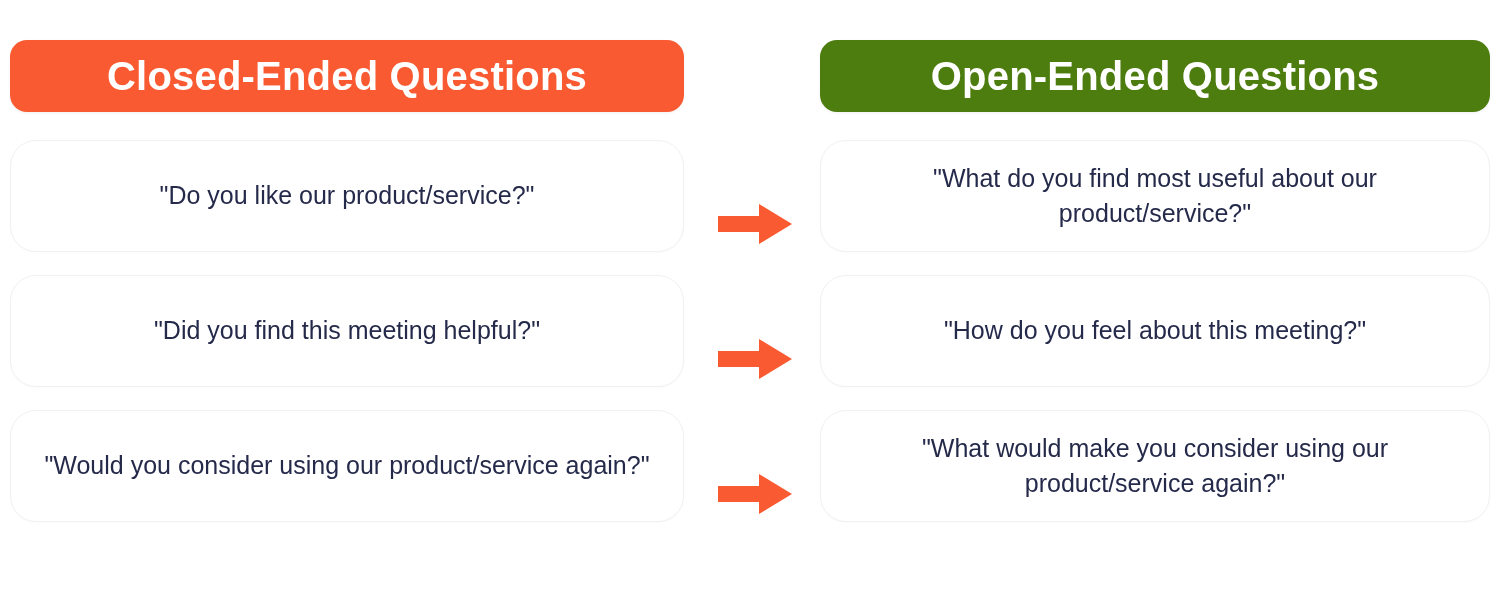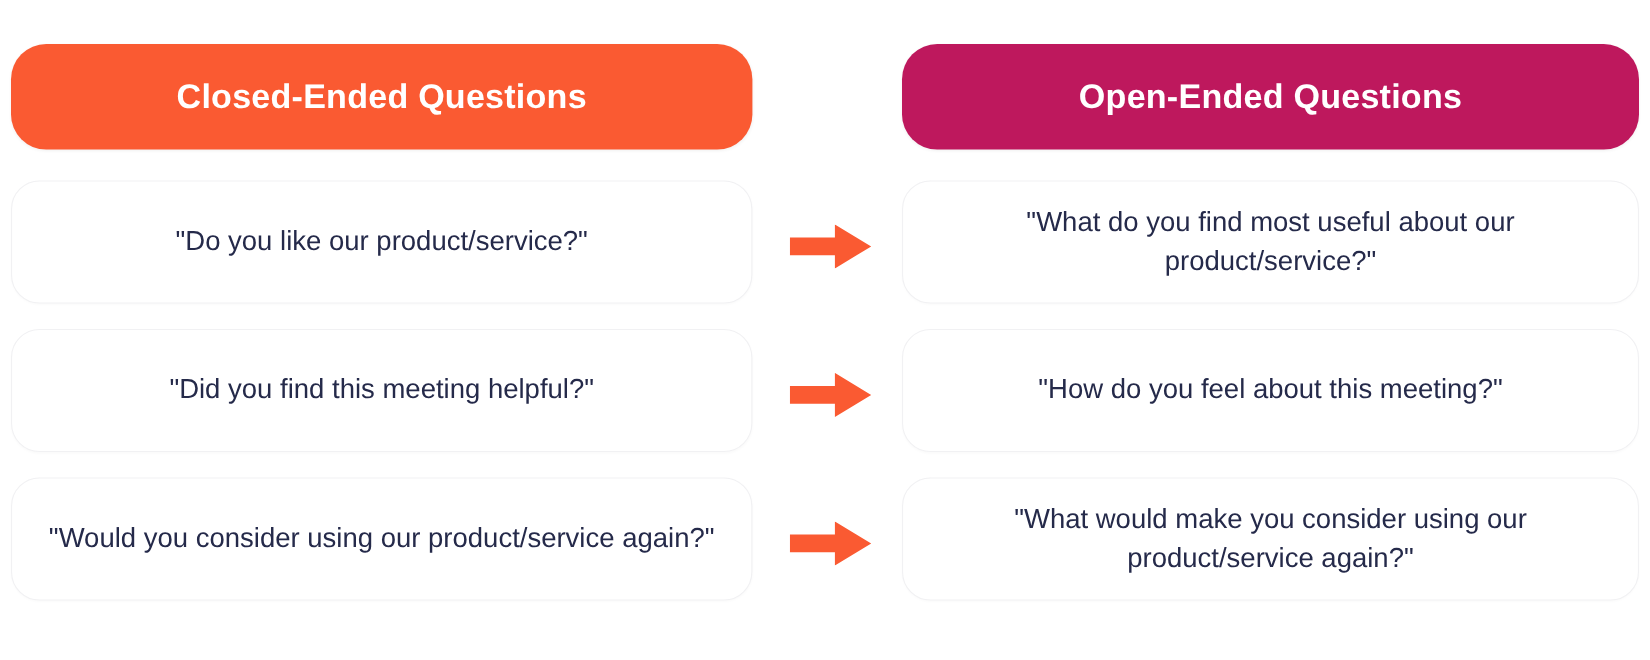--- a/index.html
+++ b/index.html
@@ -25,27 +25,27 @@
   
   .column {
     position: absolute;
     top: 40px;
   }
   .col-left  { left: 10px;  width: 674px; }
   .col-right { left: 820px; width: 670px; }
 
   
   .col-header {
-    height: 96px;
-    border-radius: 32px;
+    height: 72px;
+    border-radius: 17px;
     display: flex;
     align-items: center;
     justify-content: center;
     color: #ffffff;
-    font-size: 31px;
+    font-size: 40px;
     font-weight: bold;
     letter-spacing: 0.2px;
     box-sizing: border-box;
     box-shadow: 0 1px 3px rgba(0,0,0,0.06);
   }
 
   
   .cards {
     margin-top: 28px;
     display: flex;
@@ -116,21 +116,21 @@
       <path d="M0 12 H41 V0 L74 20 L41 40 V28 H0 Z" fill="#FA5A32"></path>
     </svg>
   </div>
   <div class="arrow arrow-3">
     <svg viewBox="0 0 74 40" xmlns="http://www.w3.org/2000/svg" aria-hidden="true">
       <path d="M0 12 H41 V0 L74 20 L41 40 V28 H0 Z" fill="#FA5A32"></path>
     </svg>
   </div>
 
   <div class="column col-right">
-    <div class="col-header" style="background: #be185d; color: rgb(255, 255, 255);">Open-Ended Questions</div>
+    <div class="col-header" style="background: #4d7c0f; color: rgb(255, 255, 255);">Open-Ended Questions</div>
 
     <div class="cards">
       <div class="qcard" style="border-color: rgb(241, 241, 243); background: rgb(255, 255, 255);">
         <span class="qcard-text" style="color: rgb(37, 42, 74);">"What do you find most useful about our product/service?"</span>
       </div>
       <div class="qcard" style="border-color: rgb(241, 241, 243); background: rgb(255, 255, 255);">
         <span class="qcard-text" style="color: rgb(37, 42, 74);">"How do you feel about this meeting?"</span>
       </div>
       <div class="qcard" style="border-color: rgb(241, 241, 243); background: rgb(255, 255, 255);">
         <span class="qcard-text" style="color: rgb(37, 42, 74);">"What would make you consider using our product/service again?"</span>

